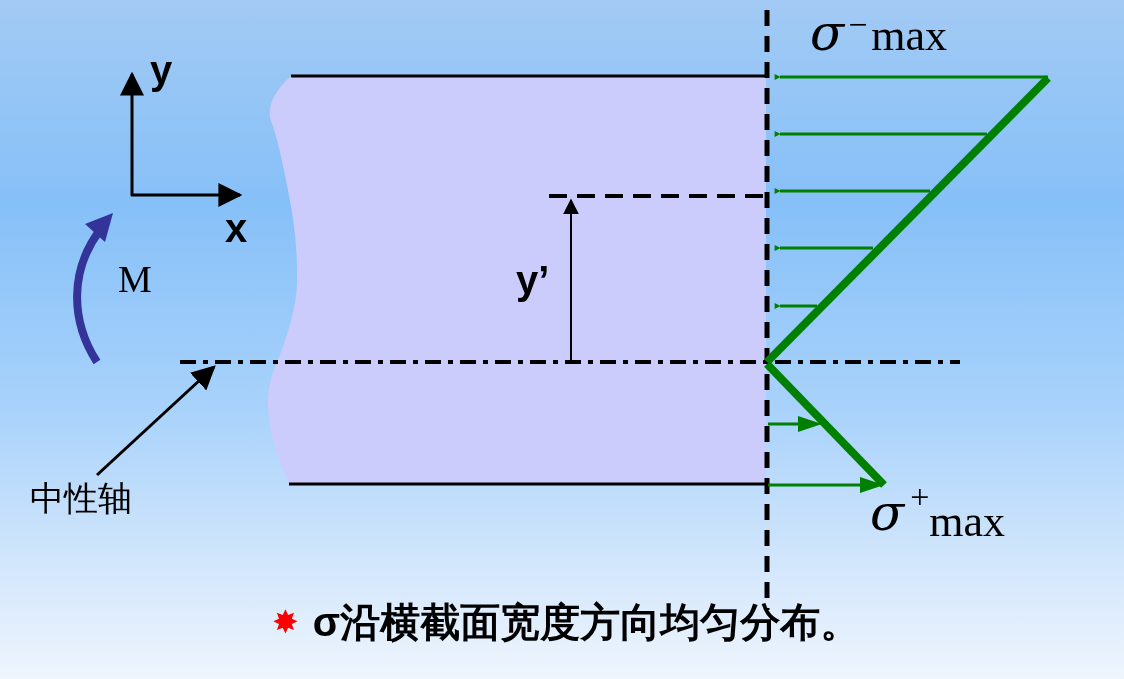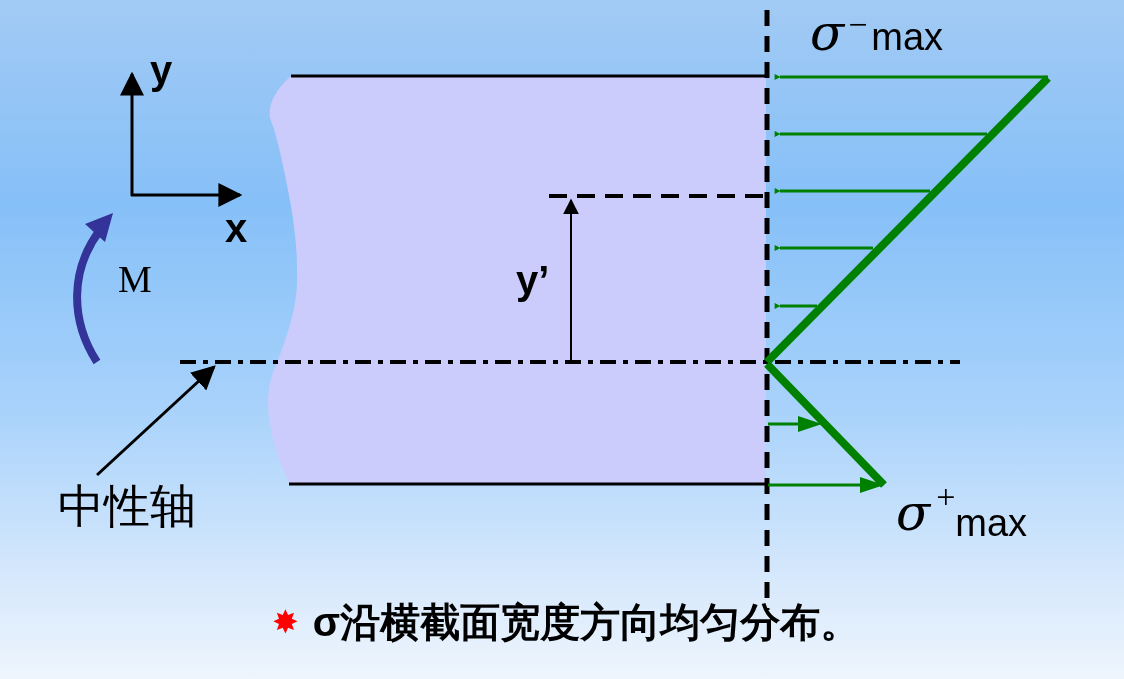--- a/index.html
+++ b/index.html
@@ -8,22 +8,22 @@
       background: linear-gradient(to bottom, #a2caf4 0%, #86c0f8 30%, #a8d2fb 60%, #d6e8fc 85%, #eef5fd 100%);
       position: relative;
       font-family: "Liberation Serif", serif;
     }
     svg { position: absolute; left: 0; top: 0; }
     .lbl { position: absolute; white-space: nowrap; color: #000; }
     .axis-lbl { font-family: "Liberation Sans", sans-serif; font-weight: bold; font-size: 40px; line-height: 1; }
     .serif-lbl { font-family: "Liberation Serif", serif; font-size: 38px; line-height: 1; }
     .sigma { font-family: "DejaVu Serif", serif; font-style: italic; font-size: 50px; line-height: 1; }
     .sup { font-family: "Liberation Serif", serif; font-size: 34px; line-height: 1; }
-    .sub { font-family: Liberation Sans, sans-serif; font-size: 38px; line-height: 1; }
-    .cjk { font-family: Liberation Serif, serif; font-size: 46px; line-height: 1; margin-left: 28px; }
+    .sub { font-family: Liberation Serif, serif; font-size: 44px; line-height: 1; }
+    .cjk { font-family: Liberation Mono, monospace; font-size: 34px; line-height: 1; }
     .bottom-note { position: absolute; left: 272px; top: 602px; font-size: 40px; line-height: 1; display: flex; align-items: center; gap: 14px; }
     .bottom-note .txt { font-family: Liberation Sans, sans-serif; font-weight: bold; }
   </style>
 </head>
 <body>
 
 <svg width="1124" height="679" viewBox="0 0 1124 679">
   <defs>
     <marker id="blackArrow" viewBox="0 0 10 10" refX="9" refY="5" markerWidth="8" markerHeight="8" orient="auto-start-reverse">
       <path d="M0,0 L10,5 L0,10 z" fill="#000"></path>
@@ -81,20 +81,20 @@
 <span class="lbl axis-lbl" style="left:150px; top:50px;">y</span>
 <span class="lbl axis-lbl" style="left:225px; top:208px;">x</span>
 <span class="lbl serif-lbl" style="left:118px; top:260px;">M</span>
 <span class="lbl axis-lbl" style="left:516px; top:260px;">y’</span>
 <span class="lbl cjk" style="left:30px; top:484px;">中性轴</span>
 
 <span class="lbl" style="left:810px; top:8px;">
   <span class="sigma">σ</span><span class="sup" style="position:relative; top:-14px; margin-left:4px;">−</span><span class="sub" style="margin-left:4px;">max</span>
 </span>
 
-<span class="lbl" style="left:896px; top:488px;">
+<span class="lbl" style="left:870px; top:488px;">
   <span class="sigma">σ</span><span class="sup" style="position:relative; top:-22px; margin-left:6px;">+</span><span class="sub" style="position:relative; top:6px; margin-left:0px;">max</span>
 </span>
 
 <div class="bottom-note">
   <span style="color:#ff0000; font-size:32px; font-family:'DejaVu Sans', sans-serif;">✸</span>
   <span class="txt">σ沿横截面宽度方向均匀分布。</span>
 </div>
 
 </body></html>

